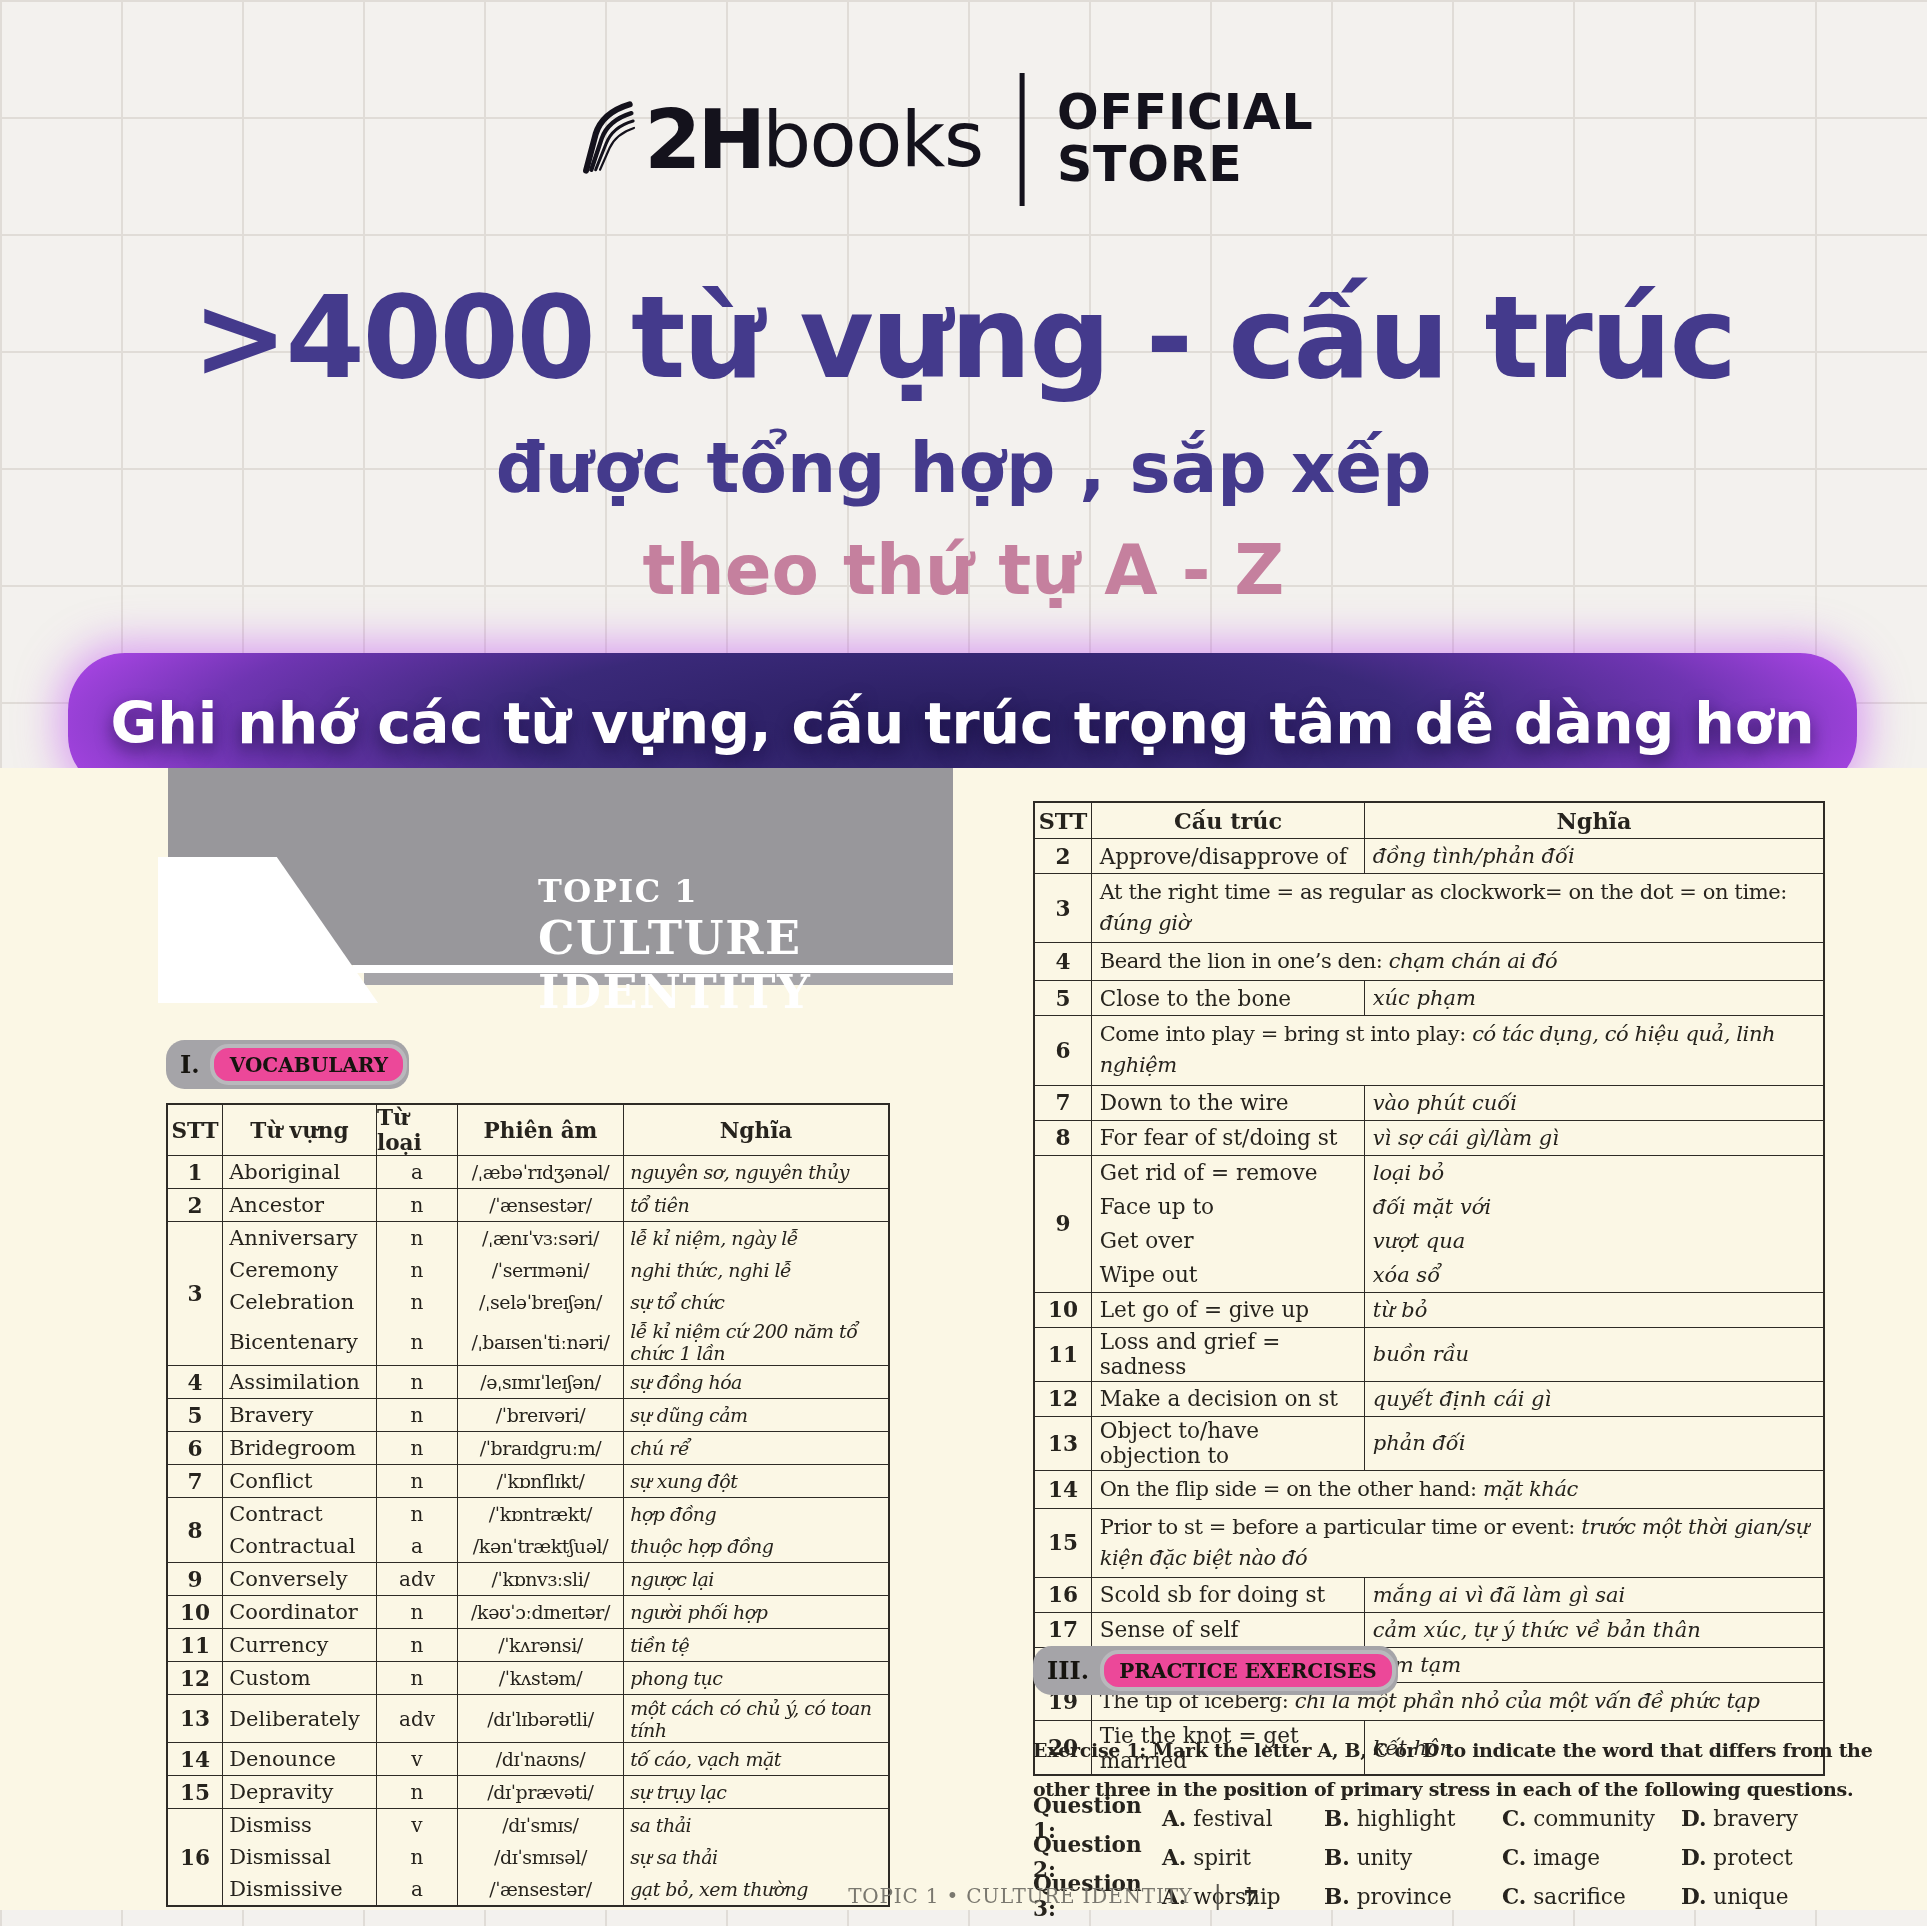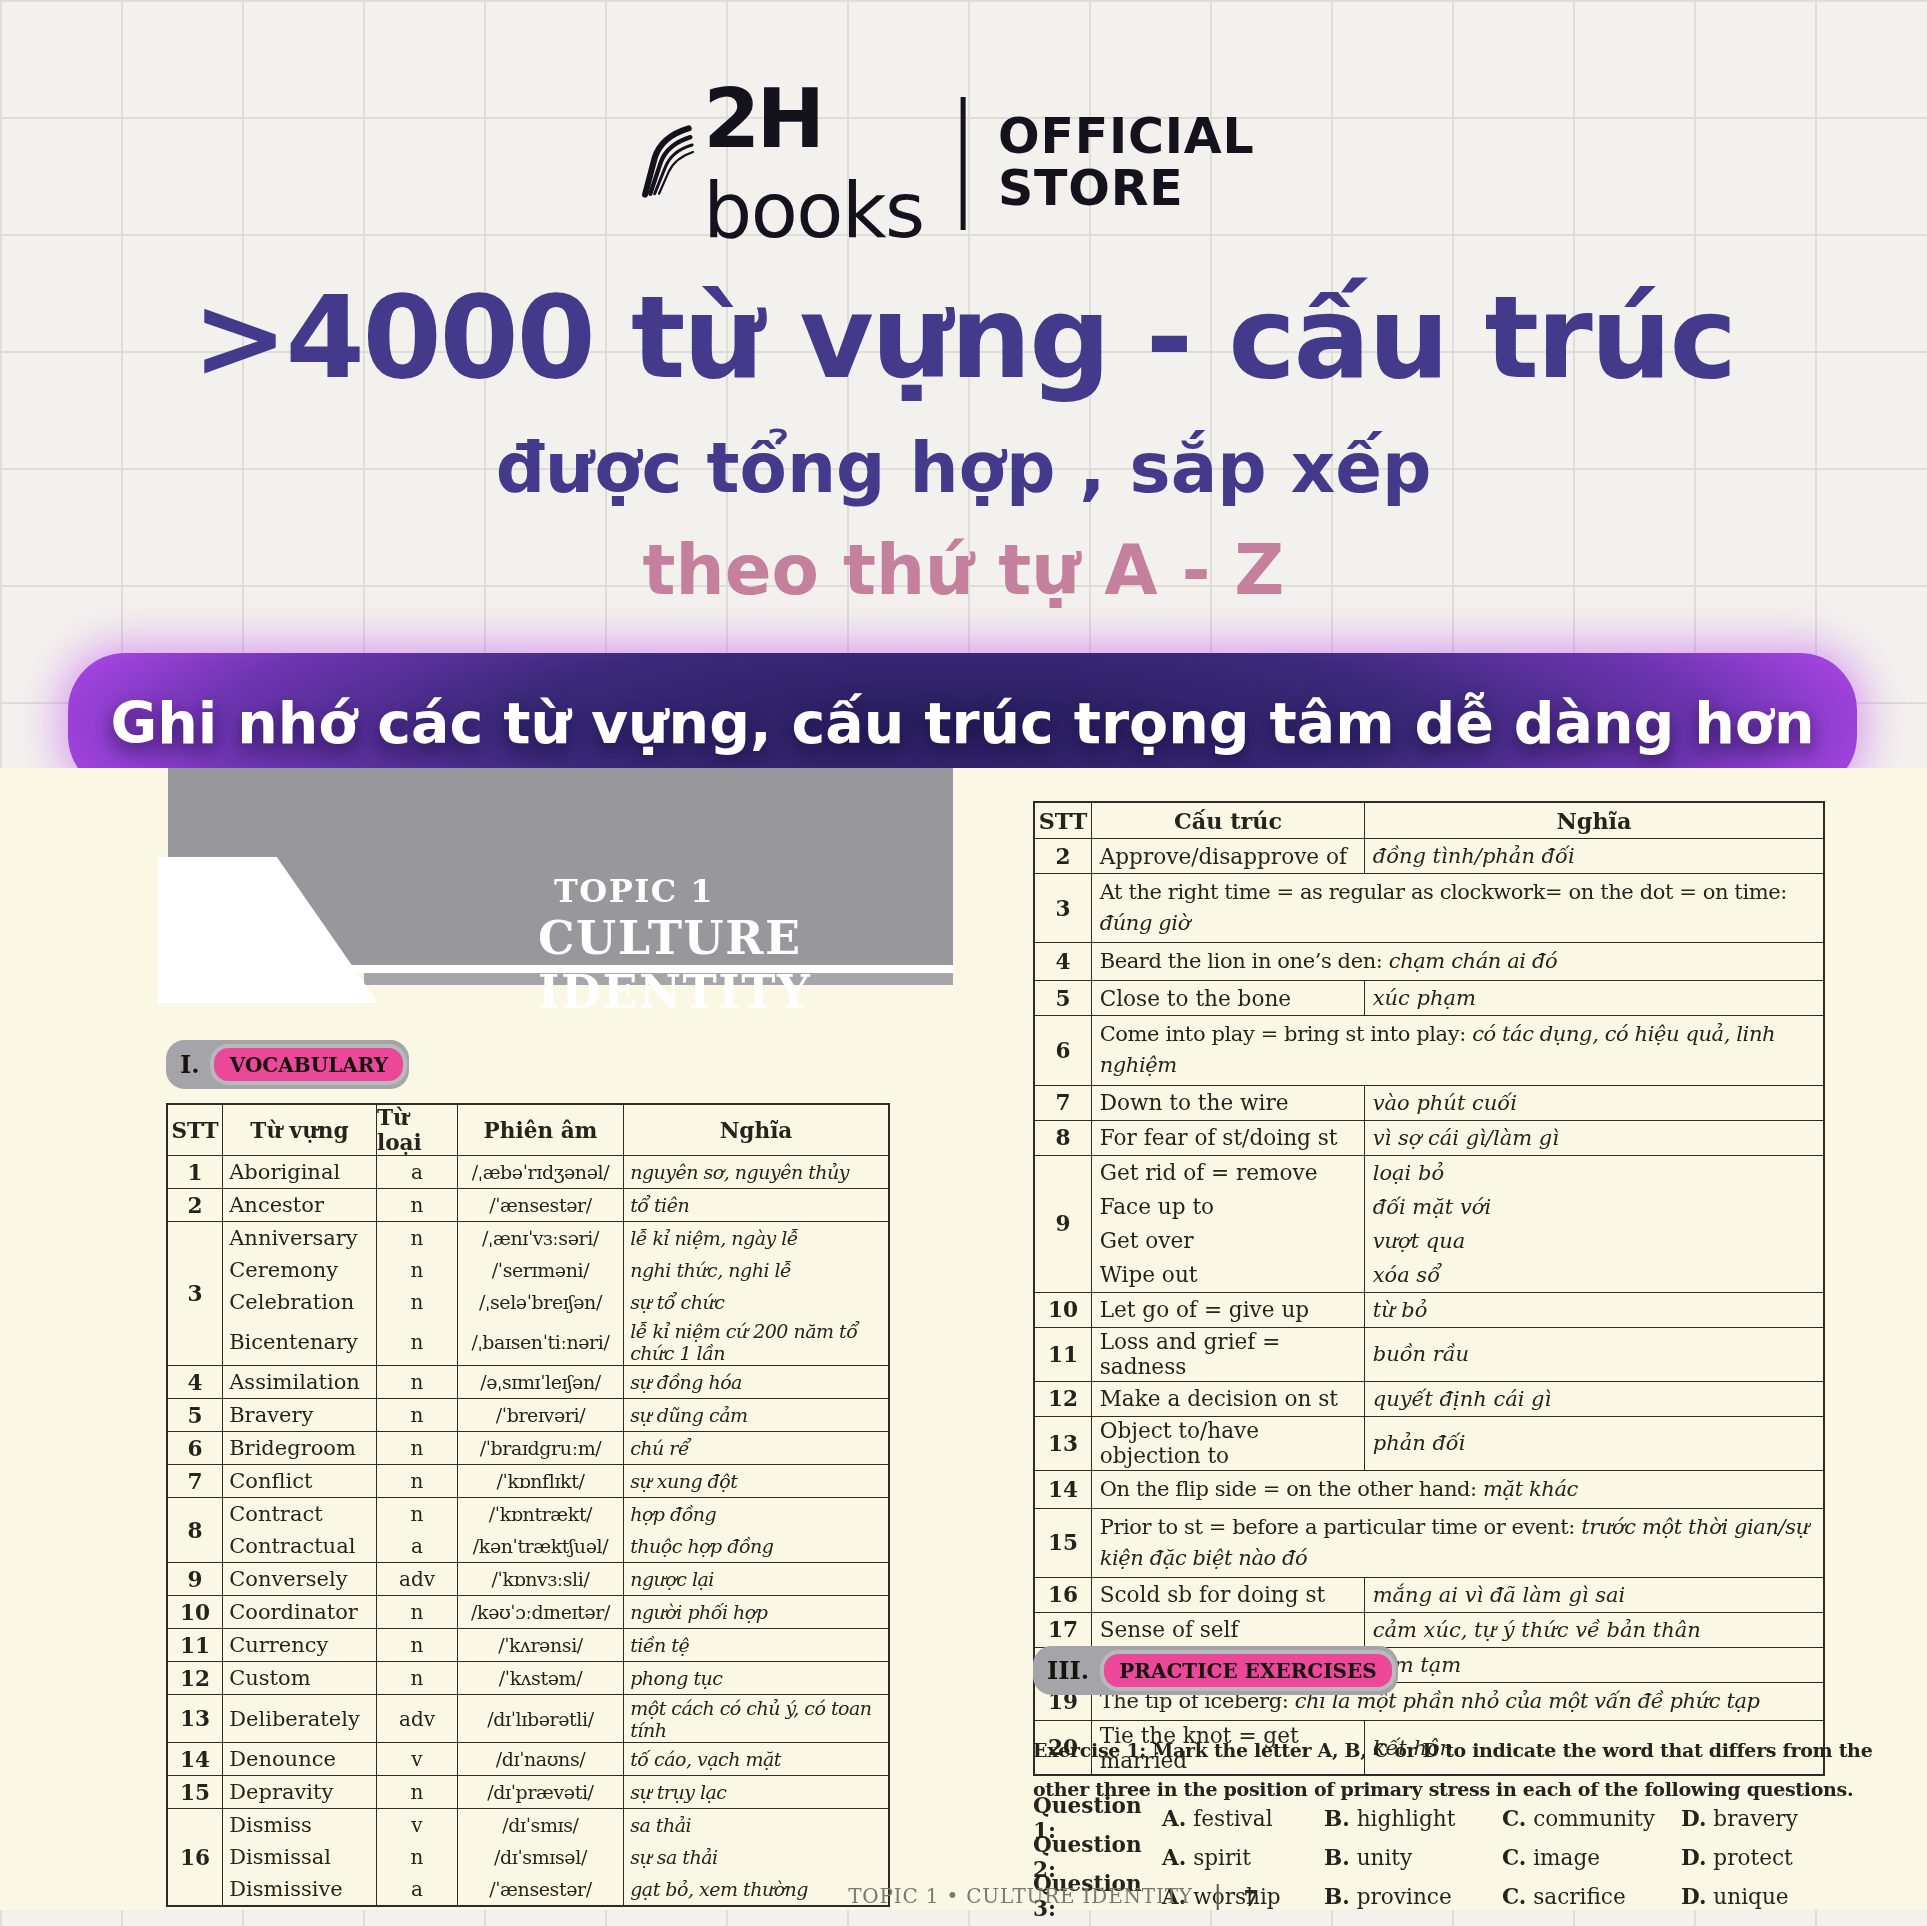--- a/index.html
+++ b/index.html
@@ -22,21 +22,21 @@
     font-family:"DejaVu Sans", sans-serif;
   }
   
   .logo-row{
     position:absolute;top:71px;left:0;width:100%;
     display:flex;align-items:center;justify-content:center;
     transform:translateX(-15.4px);
     color:#14121c;
   }
   .book-ico{margin-right:7.7px;}
-  .brand{display:flex;align-items:flex-start;flex-direction:column;}
+  .brand{display:flex;align-items:center;}
   .brand .b1{font-size:82px;font-weight:bold;letter-spacing:-3.9px;}
   .brand .b2{font-size:77px;font-weight:500;letter-spacing:-1.5px;}
   .logo-div{width:5.4px;height:133px;background:#14121c;margin:0 32px 0 37px;}
   .store{font-size:49px;font-weight:bold;line-height:1.06;letter-spacing:0.8px;}
   
   .headline{
     position:absolute;top:271px;left:0;width:100%;text-align:center;
     font-size:114px;font-weight:bold;letter-spacing:-2.3px;color:var(--purple);
   }
   .subheadline{
@@ -63,21 +63,21 @@
     background:var(--cream);
     font-family:"DejaVu Serif", serif;color:var(--ink);
   }
   .topic-block{position:absolute;left:168px;top:0;width:785px;height:197px;background:var(--gray);}
   .topic-white-strip{position:absolute;left:353px;top:197px;width:600px;height:7.7px;background:#ffffff;}
   .topic-underbar{position:absolute;left:364px;top:205px;width:589px;height:12.3px;background:#a6a5a9;}
   .topic-trapezoid{
     position:absolute;left:158px;top:89px;width:220px;height:146px;background:#ffffff;
     clip-path:polygon(0 0, 54% 0, 100% 100%, 0 100%);
   }
-  .topic-kicker{position:absolute;left:370px;top:104px;color:#fff;font-size:32px;font-weight:bold;letter-spacing:1.5px;margin-left:16px;}
+  .topic-kicker{position:absolute;left:370px;top:104px;color:#fff;font-size:32px;font-weight:bold;letter-spacing:1.5px;}
   .topic-title{position:absolute;left:370px;top:143px;color:#fff;font-size:46px;font-weight:bold;letter-spacing:1.5px;}
   
   .badge{
     position:absolute;display:inline-flex;align-items:center;
     background:#a5a4a8;border-radius:18.5px;padding:6.2px 1.5px 6.2px 14px;height:37px;
   }
   .badge .numeral{font-size:24px;font-weight:bold;color:#16140f;padding-right:10.8px;}
   .badge .pill{
     background:#ec4899;border:4.6px solid #b9b8bc;border-radius:18.5px;
     padding:4.6px 15.4px;margin:-12.3px 0;font-size:20px;font-weight:bold;color:#16140f;white-space:nowrap;

